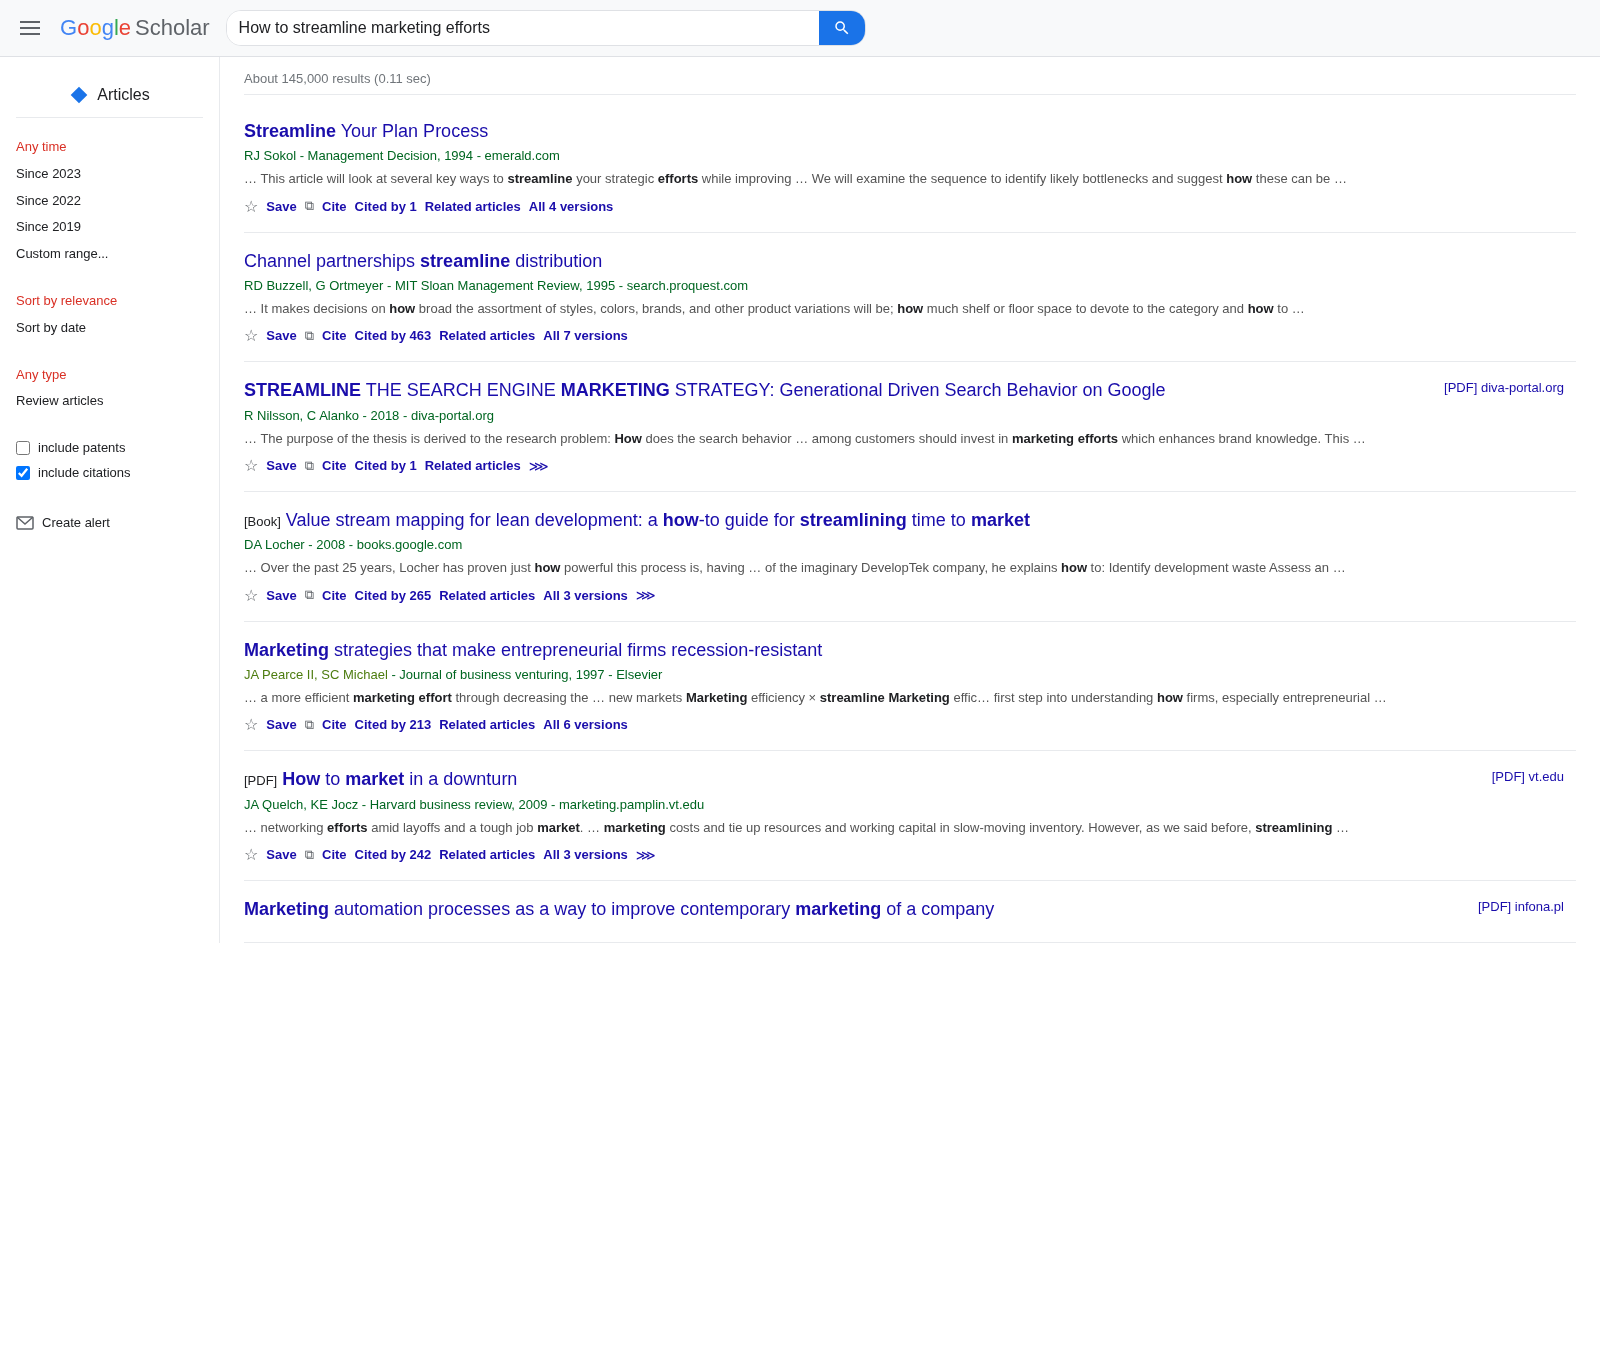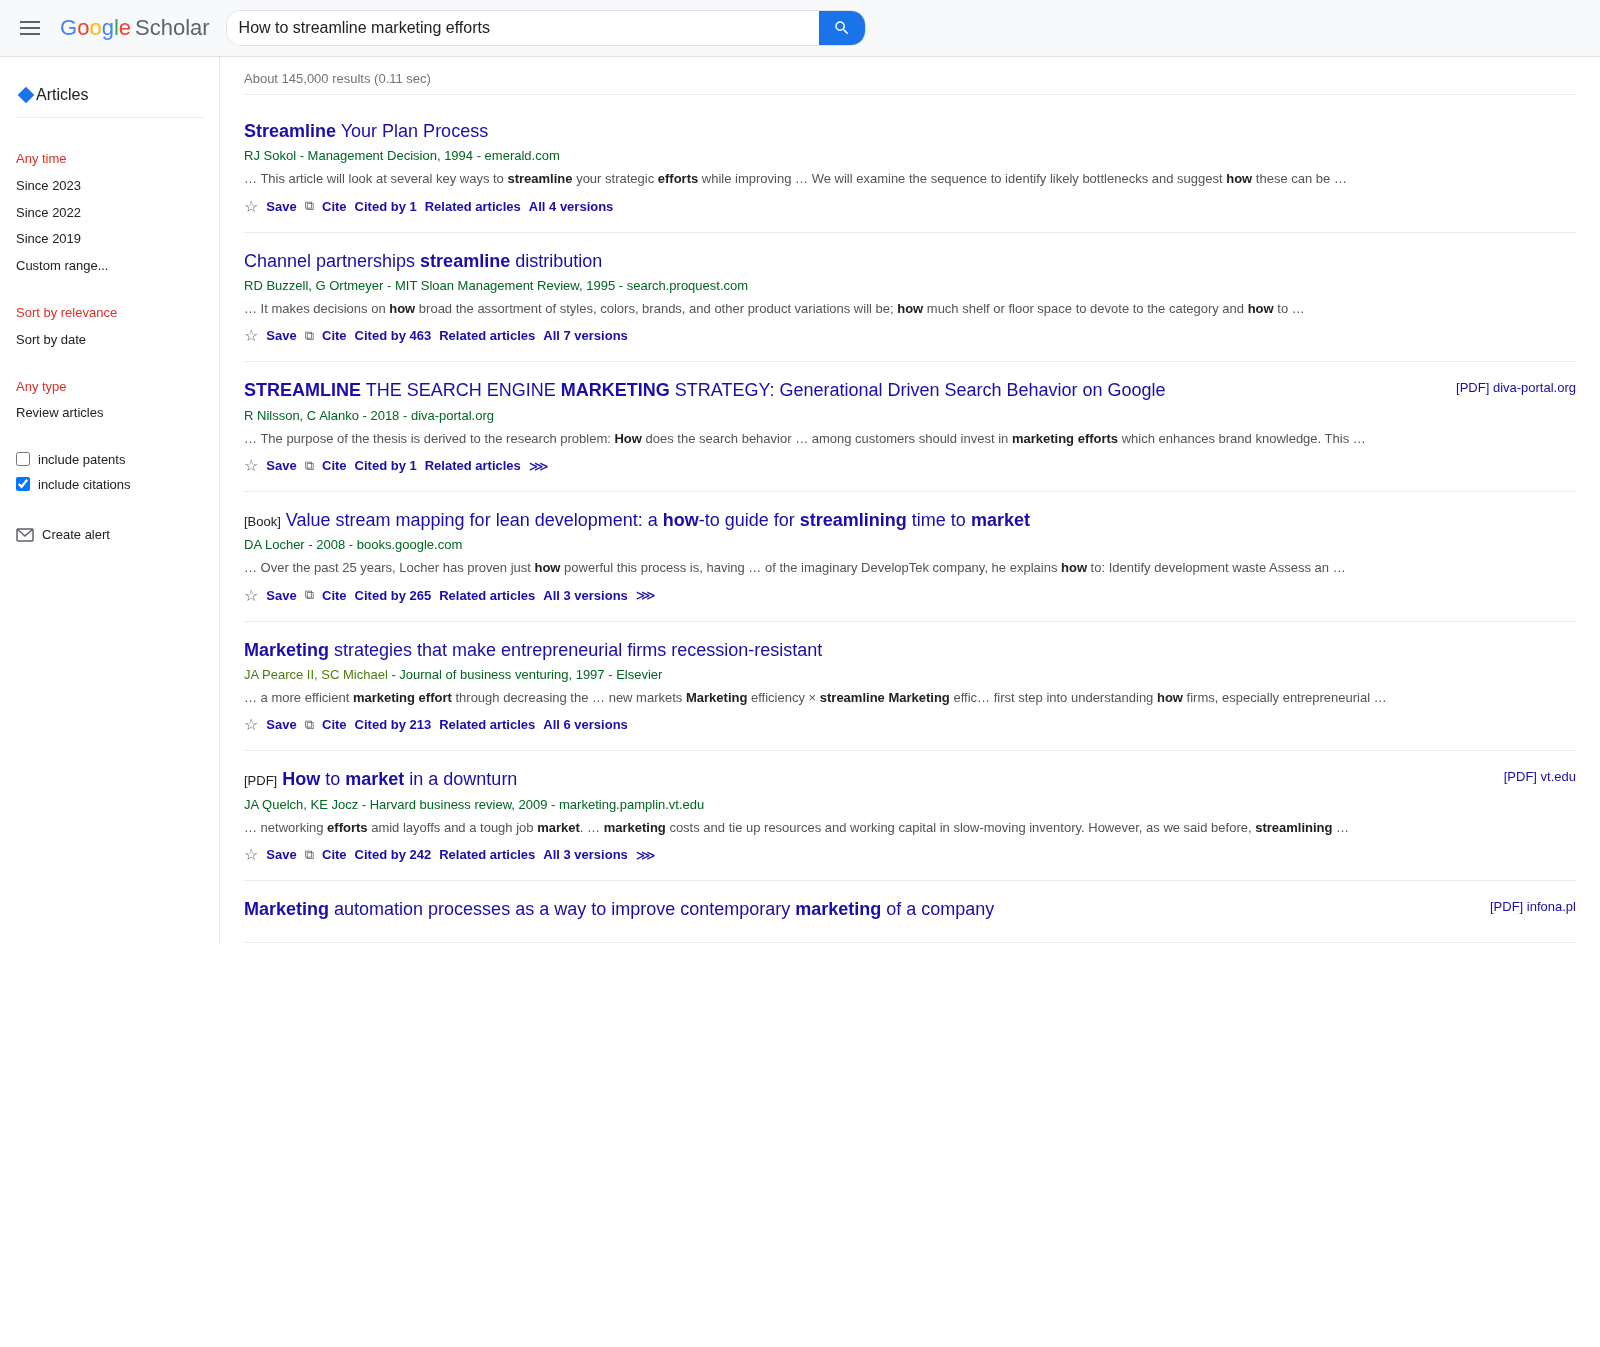--- a/index.html
+++ b/index.html
@@ -90,23 +90,25 @@
       min-width: 220px;
       padding: 16px 16px;
       border-right: 1px solid #e8eaed;
     }
     .sidebar-section {
       margin-bottom: 20px;
     }
     .articles-header {
       display: flex;
       align-items: center;
+      gap: 8px;
       padding: 12px 0;
       border-bottom: 1px solid #e8eaed;
-      margin-bottom: 28px;
+      margin-bottom: 16px;
+      justify-content: center;
     }
     .articles-icon {
       width: 20px;
       height: 20px;
     }
     .articles-label {
       font-size: 16px;
       color: #202124;
     }
     .filter-link {
@@ -135,20 +137,21 @@
       color: #202124;
       text-decoration: none;
       cursor: pointer;
       font-size: 13px;
       line-height: 1.6;
     }
     .type-link.active { color: #d93025; }
 
     .checkbox-row {
       display: flex;
+      align-items: center;
       gap: 8px;
       padding: 5px 0;
       font-size: 13px;
     }
     .checkbox-row input[type="checkbox"] {
       width: 14px;
       height: 14px;
       cursor: pointer;
     }
     .create-alert {
@@ -227,21 +230,21 @@
     }
     .cite-icon {
       display: inline-block;
       color: #5f6368;
       font-size: 13px;
       cursor: pointer;
     }
 
     .pdf-badge {
       position: absolute;
-      right: 0;
+      right: 12px;
       top: 18px;
       color: #1a0dab;
       font-size: 13px;
       text-decoration: none;
       cursor: pointer;
     }
 
     .book-tag {
       color: #202124;
       font-size: 13px;

